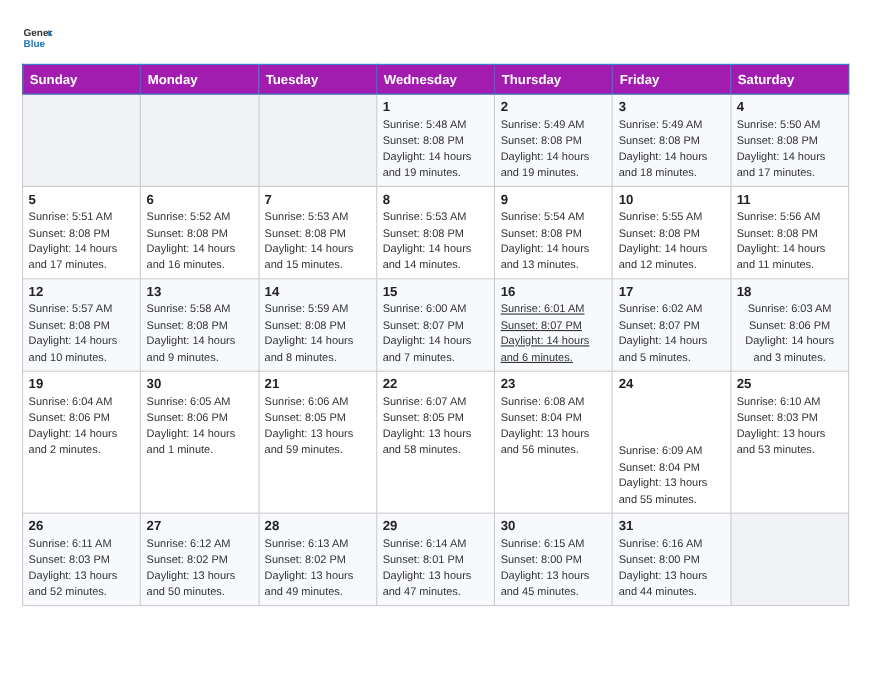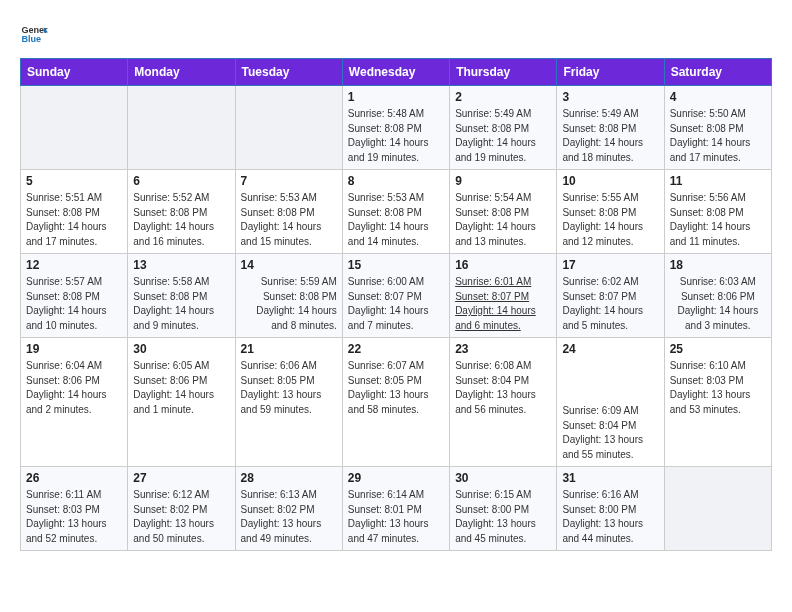--- a/index.html
+++ b/index.html
@@ -36,21 +36,21 @@
     .subtitle {
       font-size: 14px;
       color: #444;
     }
     table {
       width: 100%;
       border-collapse: collapse;
       font-size: 11px;
     }
     thead tr th {
-      background-color: #6d28d9;
+      background-color: #a21caf;
       color: #fff;
       text-align: left;
       padding: 6px 6px;
       font-size: 12px;
       font-weight: bold;
       border: 1px solid #2e74c0;
     }
     tbody tr td {
       border: 1px solid #ccc;
       vertical-align: top;
@@ -205,21 +205,21 @@
         </td>
         <td>
           <div class="day-num">13</div>
           <div class="day-info" style="white-space: pre-line;">Sunrise: 5:58 AM
 Sunset: 8:08 PM
 Daylight: 14 hours
 and 9 minutes.</div>
         </td>
         <td>
           <div class="day-num">14</div>
-          <div class="day-info" style="white-space: pre-line; text-align: right;">Sunrise: 5:59 AM
+          <div class="day-info" style="white-space: pre-line;">Sunrise: 5:59 AM
 Sunset: 8:08 PM
 Daylight: 14 hours
 and 8 minutes.</div>
         </td>
         <td>
           <div class="day-num">15</div>
           <div class="day-info" style="white-space: pre-line;">Sunrise: 6:00 AM
 Sunset: 8:07 PM
 Daylight: 14 hours
 and 7 minutes.</div>

